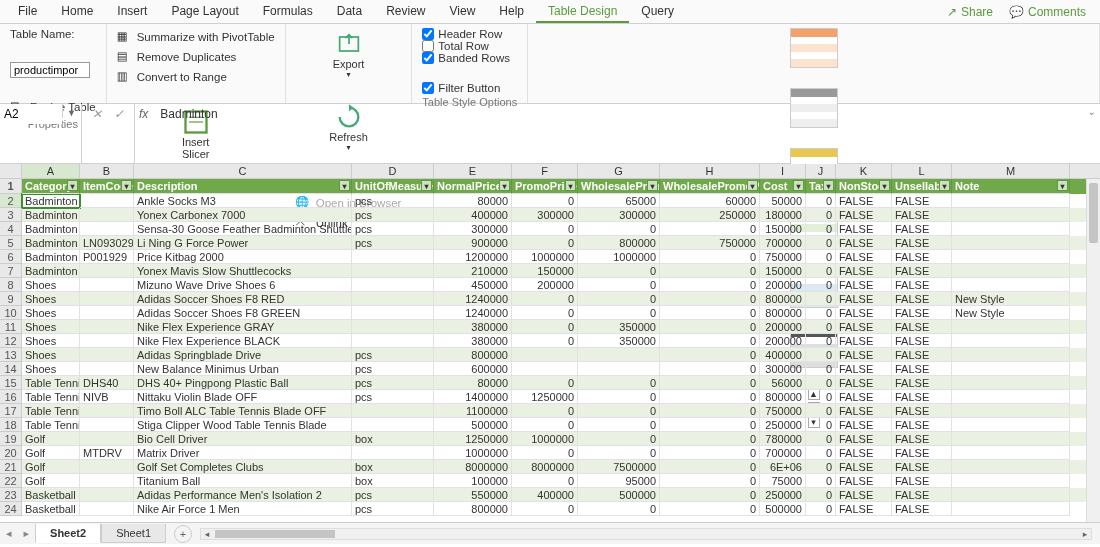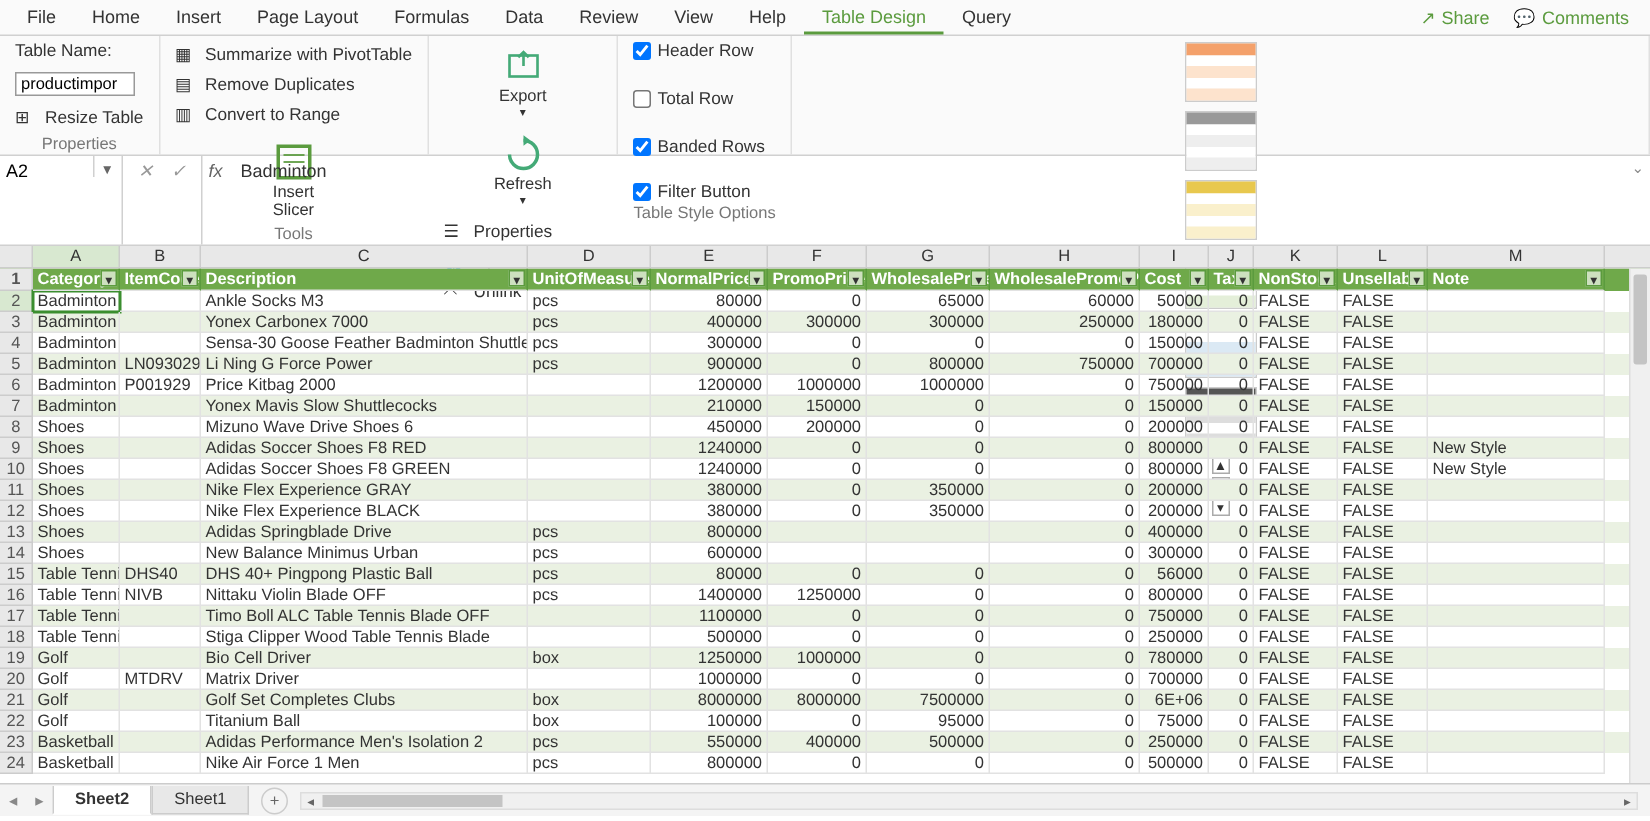--- a/index.html
+++ b/index.html
@@ -8,21 +8,21 @@
 
 .menubar { display: flex; gap: 0; border-bottom: 1px solid #d0d0d0; padding: 0 6px; align-items: center; height: 24px; background: #fafafa; }
 .menubar .m { padding: 3px 12px; cursor: pointer; }
 .menubar .m.active { color: #5b9b3e; border-bottom: 2px solid #5b9b3e; }
 .menubar .spacer { flex: 1; }
 .menubar .act { color: #5b9b3e; padding: 3px 8px; cursor: pointer; display: flex; align-items: center; gap: 4px; }
 
 
 .ribbon { display: flex; border-bottom: 1px solid #d0d0d0; height: 80px; background: #fafafa; }
 .rgroup { padding: 4px 10px 2px 10px; border-right: 1px solid #e0e0e0; display: flex; flex-direction: column; justify-content: space-between; }
-.rgroup .body { display: flex; flex-direction: column; gap: 6px; }
+.rgroup .body { display: flex; flex-direction: column; gap: 20px; }
 .rgroup .title { text-align: center; color: #777; font-size: 11px; padding-top: 2px; }
 .rbtn { display: flex; align-items: center; gap: 4px; padding: 1px 0; cursor: pointer; font-size: 11.5px; }
 .rbtn.disabled { color: #aaa; }
 .icon16 { width: 16px; height: 16px; display: inline-block; }
 .bigbtn { display: flex; flex-direction: column; align-items: center; justify-content: center; padding: 2px 6px; cursor: pointer; font-size: 11px; text-align: center; }
 .bigbtn .bigicon { width: 28px; height: 28px; }
 .hz { display: flex; gap: 6px; }
 .chk { display: flex; align-items: center; gap: 4px; font-size: 11.5px; }
 .chk input { width: 12px; height: 12px; }
 .tname-label { font-size: 11.5px; margin-bottom: 2px; }
@@ -181,21 +181,21 @@
             <span class="icon16">⤫</span>
             <span>Unlink</span>
           </div>
       </div>
     </div>
     <div class="title">External Table Data</div>
   </div>
 
   <div class="rgroup">
     <div class="body hz" style="gap:18px">
-      <div style="display:flex;flex-direction:column;gap:20px">
+      <div style="display:flex;flex-direction:column;gap:0">
         <label class="chk">
             <input type="checkbox" checked="" style="">
             <span>Header Row</span>
           </label>
         <label class="chk">
             <input type="checkbox" style="">
             <span>Total Row</span>
           </label>
         <label class="chk">
             <input type="checkbox" checked="" style="">

